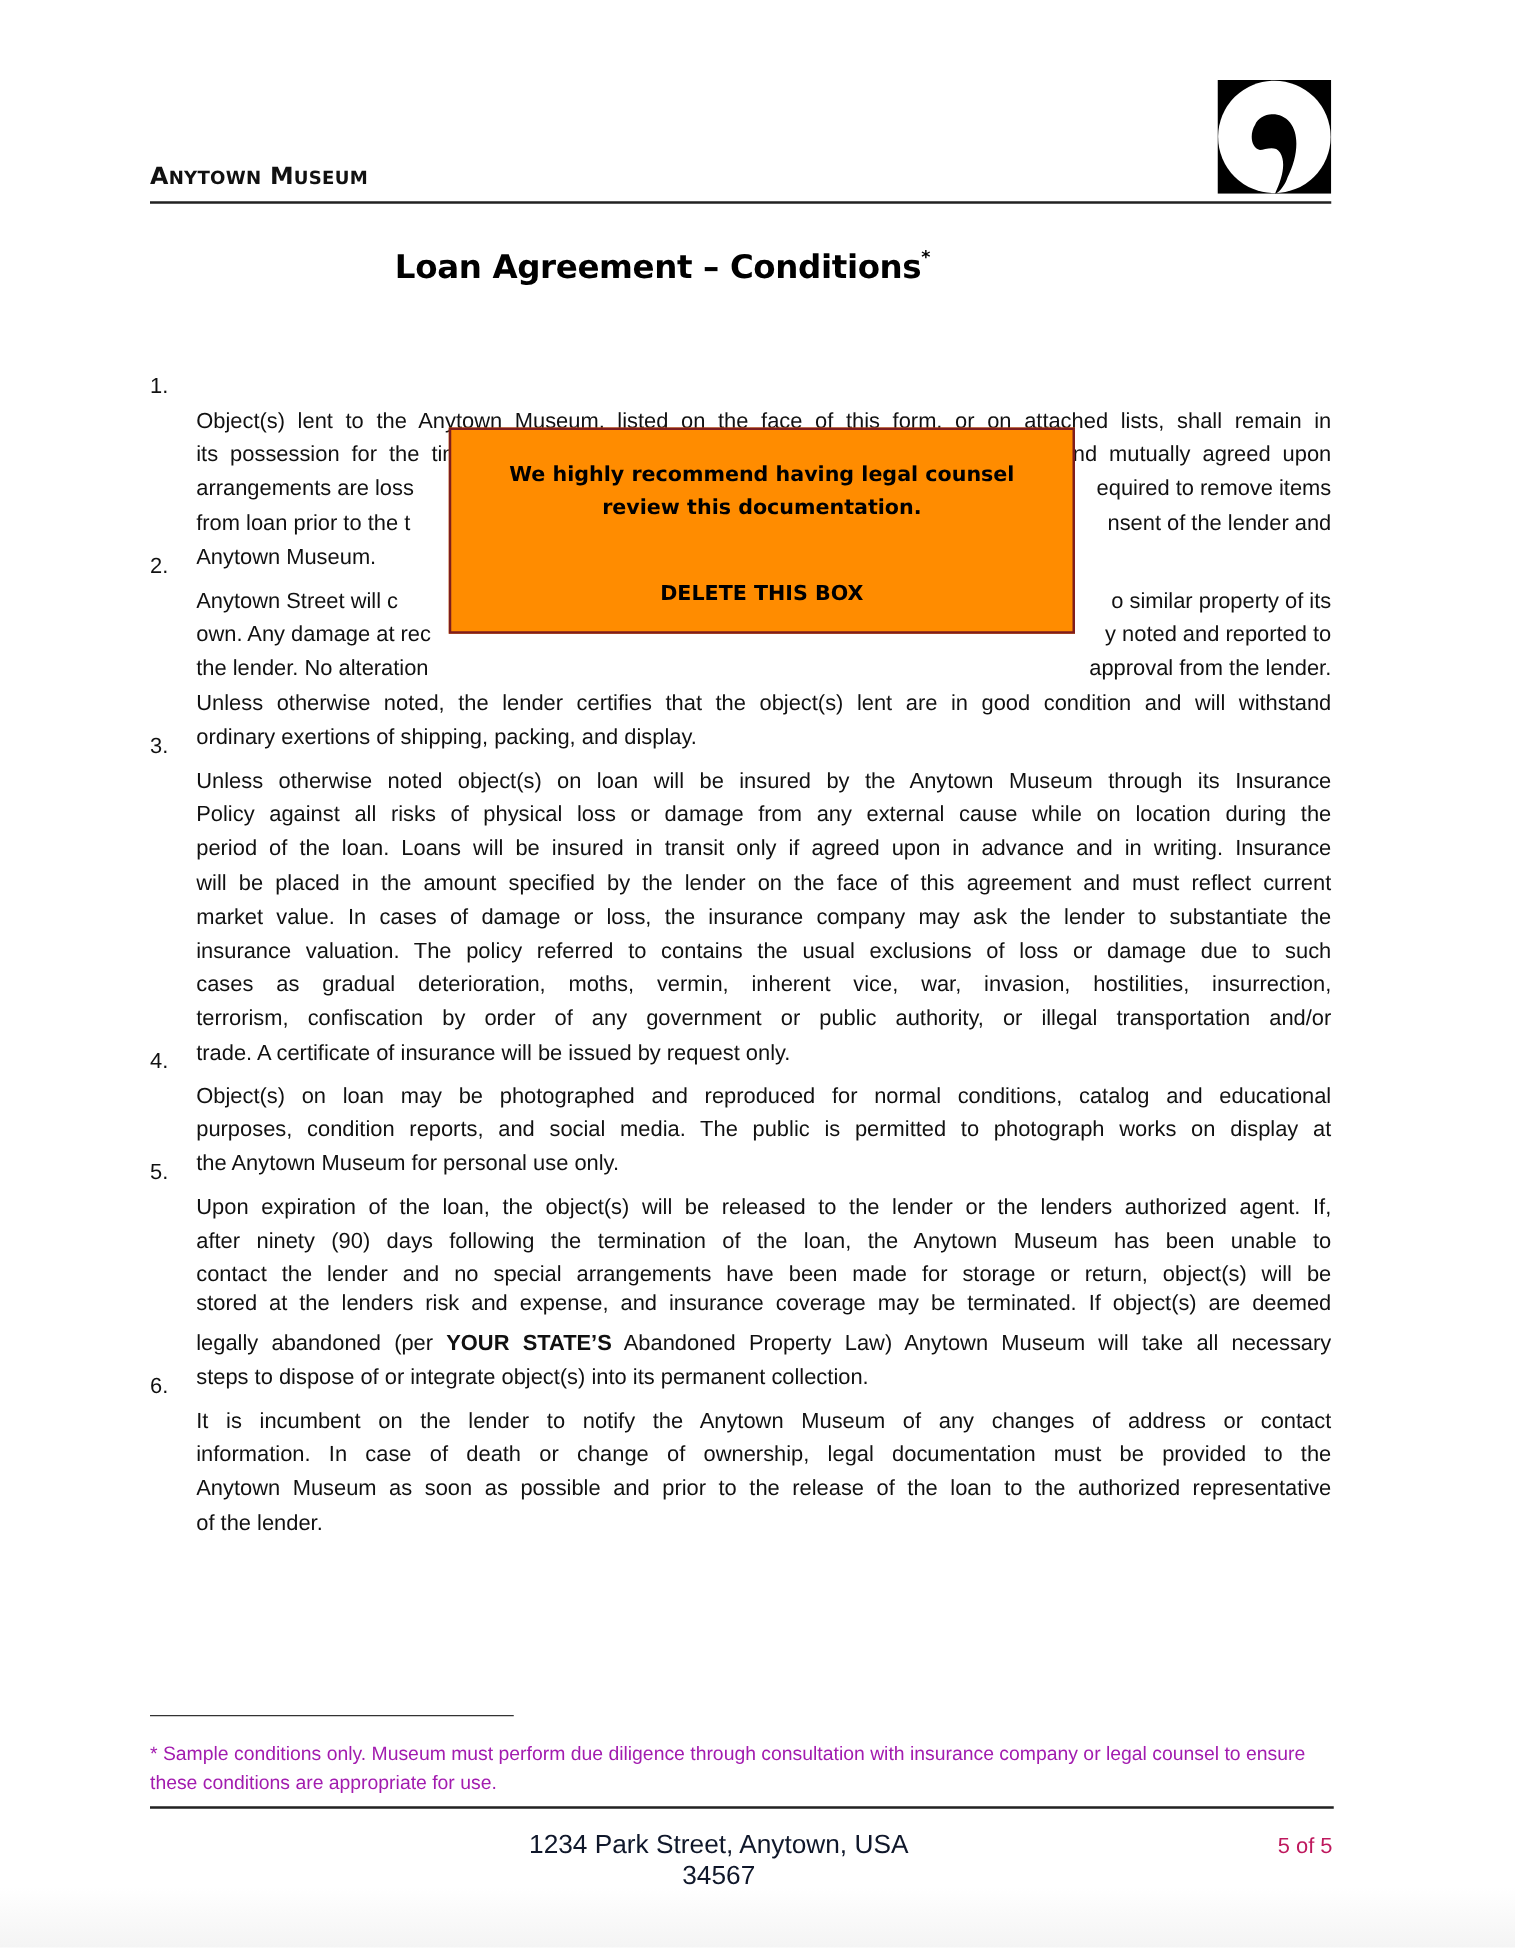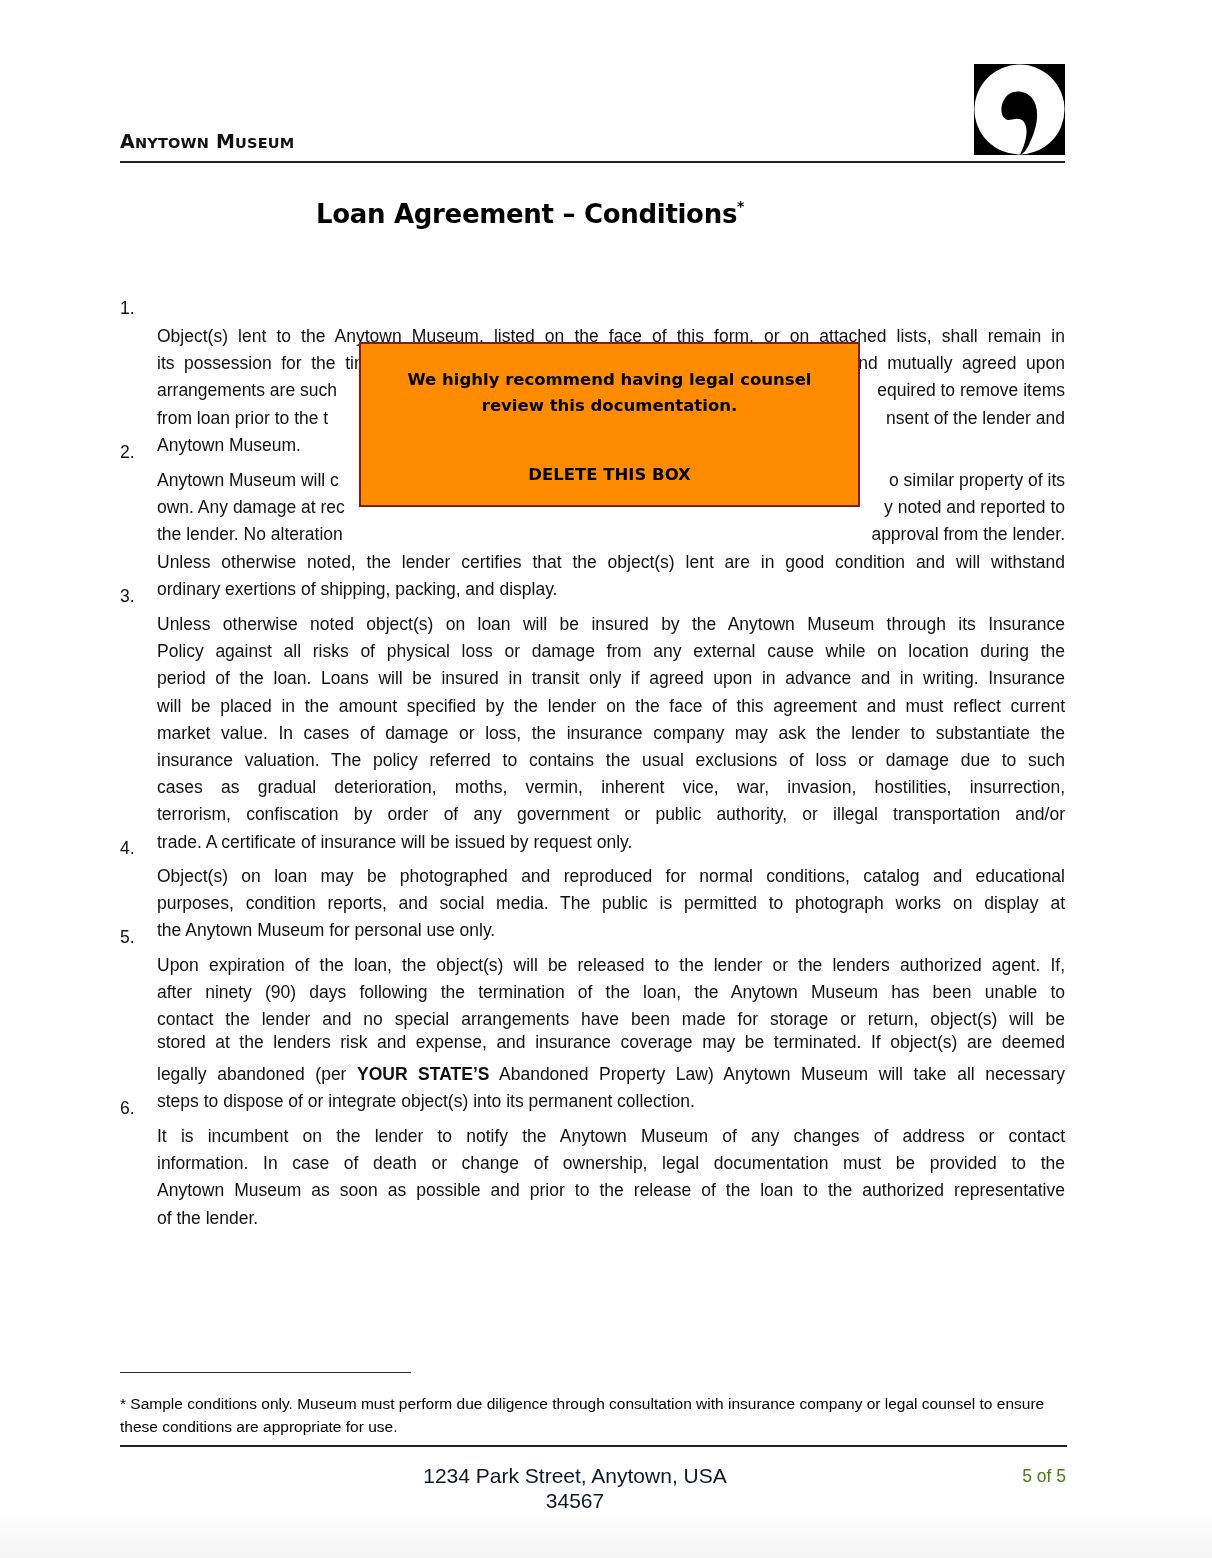--- a/index.html
+++ b/index.html
@@ -47,28 +47,28 @@
     background: #ff8c00; border: 2px solid #7f1d1d; box-sizing: border-box;
     text-align: center; color: #000; font-family: "DejaVu Sans", sans-serif; font-weight: bold;
   }
   .callout .msg { position: absolute; left: 0; width: 100%; top: 23px; font-size: 16.5px; line-height: 26px; padding: 0 14px; box-sizing: border-box; }
   .callout .del { position: absolute; left: 0; width: 100%; top: 119px; font-size: 16.5px; line-height: 24px; }
 
   
   .fn-rule { position: absolute; left: 120px; top: 1372px; width: 291px; height: 1px; background: #333; }
   .footnote {
     position: absolute; left: 120px; top: 1392px; width: 945px;
-    font-size: 15.5px; line-height: 23px; color: #000000;
+    font-size: 15.5px; line-height: 23px; color: #a21caf;
   }
   .footer-rule { position: absolute; left: 120px; top: 1445px; width: 947px; height: 2px; background: #222; }
   .address {
     position: absolute; left: 375px; width: 400px; top: 1464px; text-align: center;
     font-size: 21px; line-height: 24.5px; color: #0f172a;
   }
-  .pageno { position: absolute; right: 146px; top: 1464px; font-size: 17.5px; line-height: 24.5px; color: #4d7c0f; }
+  .pageno { position: absolute; right: 146px; top: 1464px; font-size: 17.5px; line-height: 24.5px; color: #be185d; }
 </style>
 </head>
 <body>
 
 <div class="page">
 
   <div class="org-name"><span>A</span><span class="sc">NYTOWN</span> <span>M</span><span class="sc">USEUM</span></div>
 
   <svg class="logo" viewBox="0 0 91 91">
     <rect x="0" y="0" width="91" height="91" fill="#000"></rect>
@@ -79,33 +79,33 @@
   <div class="header-rule"></div>
 
   <div class="title"><span>Loan Agreement – Conditions</span><sup>*</sup></div>
 
   <div id="list">
       <div class="item" style="top: 295px;">
         <span class="num">1.</span>
         <div class="ln" style="top: 0px;">Object(s) lent to the Anytown Museum, listed on the face of this form, or on attached lists, shall remain in</div>
         <div class="ln" style="top: 27.2px;">its possession for the time specified on the face of this form unless other written and mutually agreed upon</div>
         <div class="ln" style="top: 54.4px;">
-          <span class="l">arrangements are such</span>
+          <span class="l">arrangements are loss</span>
           <span class="r">equired to remove items</span>
         </div>
         <div class="ln" style="top: 81.6px;">
           <span class="l">from loan prior to the t</span>
           <span class="r">nsent of the lender and</span>
         </div>
         <div class="ln last" style="top: 108.8px;">Anytown Museum.</div>
       </div>
       <div class="item" style="top: 439px;">
         <span class="num">2.</span>
         <div class="ln" style="top: 0px;">
-          <span class="l">Anytown Museum will c</span>
+          <span class="l">Anytown Street will c</span>
           <span class="r">o similar property of its</span>
         </div>
         <div class="ln" style="top: 27.2px;">
           <span class="l">own. Any damage at rec</span>
           <span class="r">y noted and reported to</span>
         </div>
         <div class="ln" style="top: 54.4px;">
           <span class="l">the lender. No alteration</span>
           <span class="r">approval from the lender.</span>
         </div>

